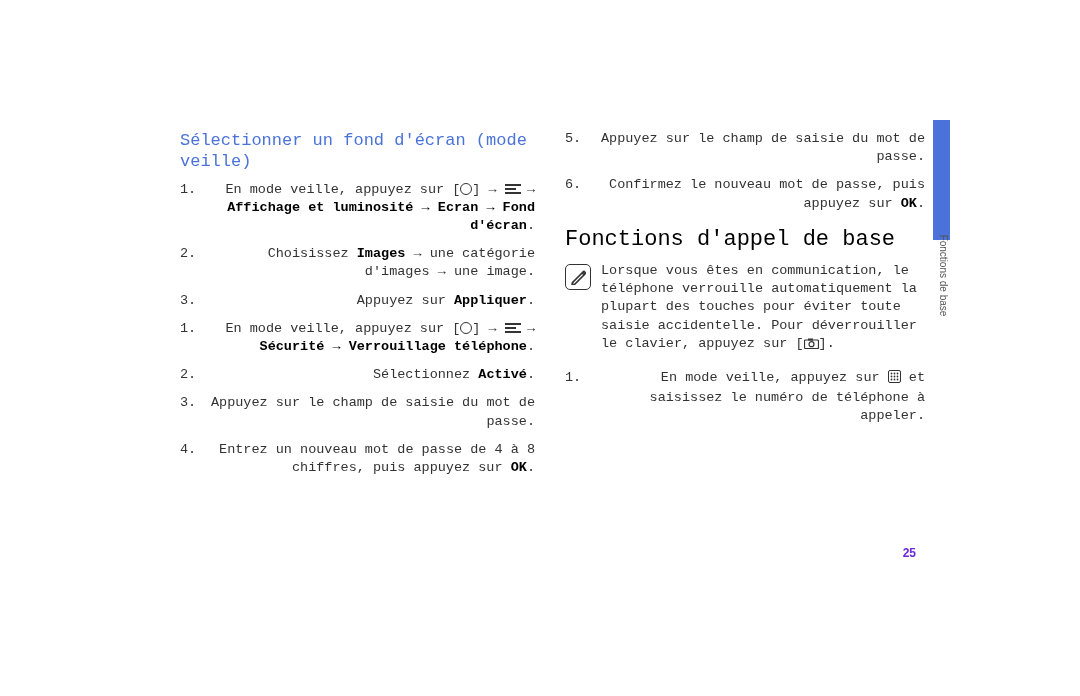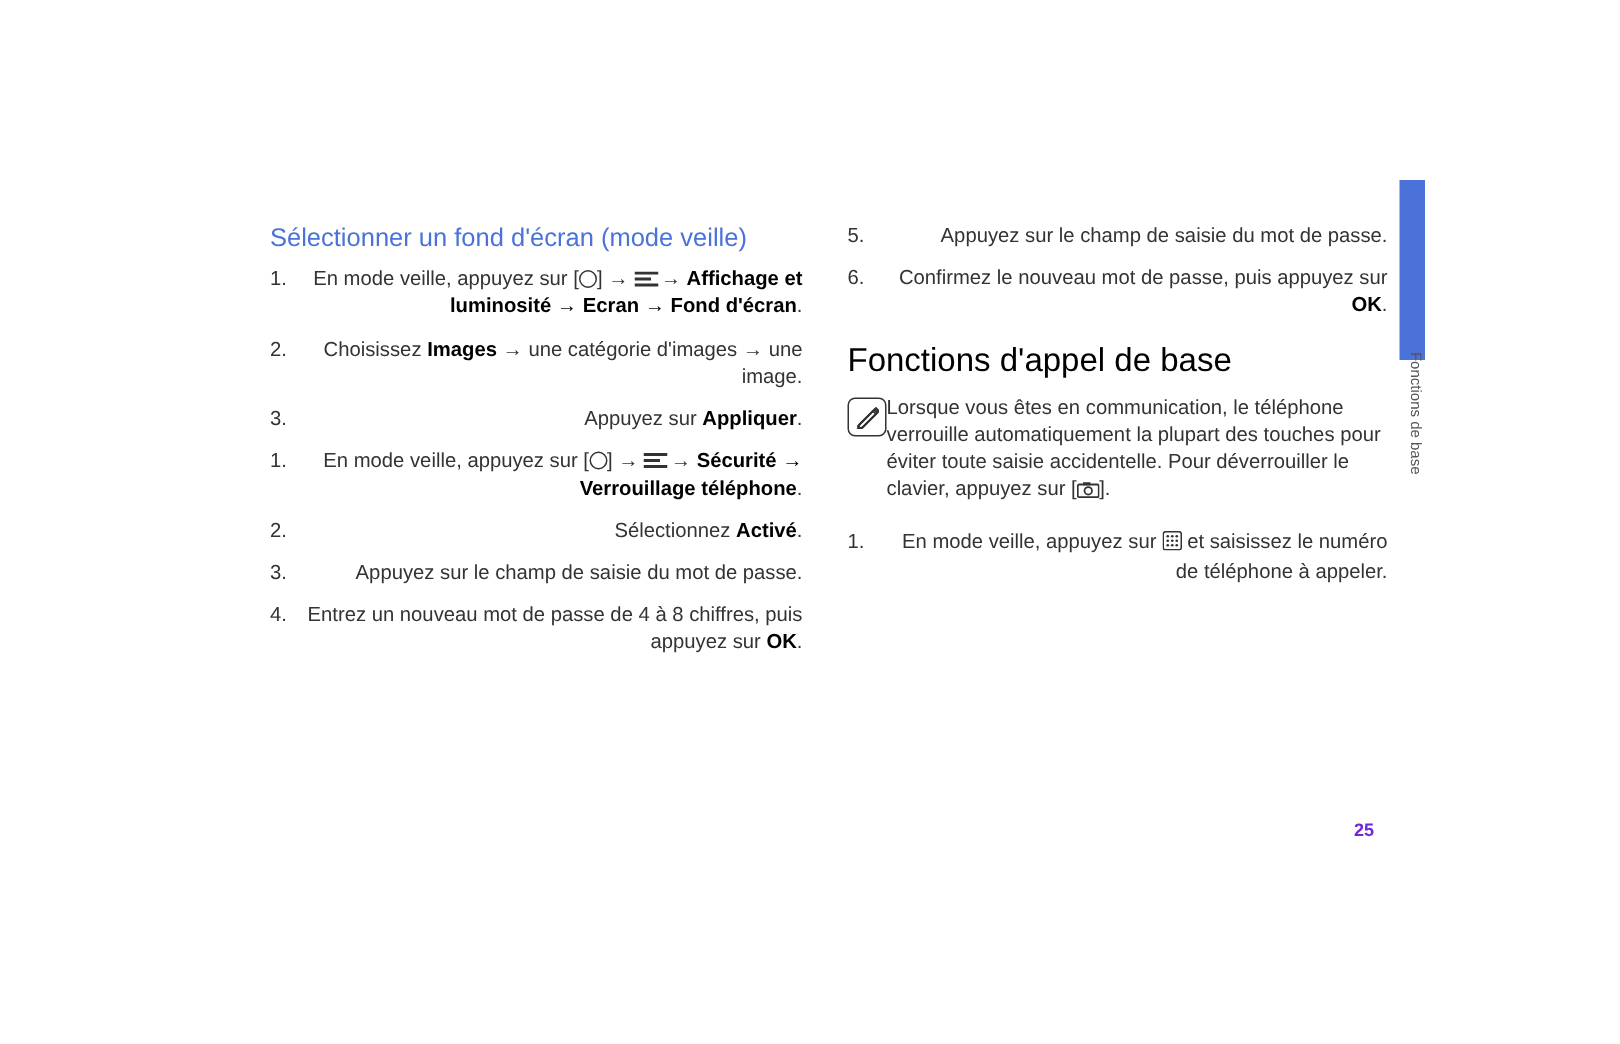--- a/index.html
+++ b/index.html
@@ -8,24 +8,25 @@
       height: 696px;
       background: #ffffff;
       font-family: Arial, Helvetica, sans-serif;
       color: #000;
       position: relative;
       overflow: hidden;
     }
     .page {
       position: absolute;
       left: 180px;
-      top: 148px;
+      top: 130px;
       width: 750px;
       display: flex;
       gap: 30px;
+      font-family: Liberation Mono, monospace;
     }
     .col {
       width: 355px;
     }
     .col-right {
       width: 360px;
     }
     h2.blue {
       color: #4a72d8;
       font-weight: 400;
@@ -88,20 +89,21 @@
       vertical-align:-2px;
     }
     p.body {
       font-size: 13.5px;
       line-height: 1.35;
       color: #333;
       margin-bottom: 10px;
     }
     .note {
       display:flex;
+      gap:10px;
       margin-bottom: 14px;
     }
     .note-icon {
       width:26px; height:26px;
       flex:0 0 26px;
       border:1.5px solid #333;
       border-radius:5px;
       display:flex; align-items:center; justify-content:center;
       margin-top:2px;
     }

